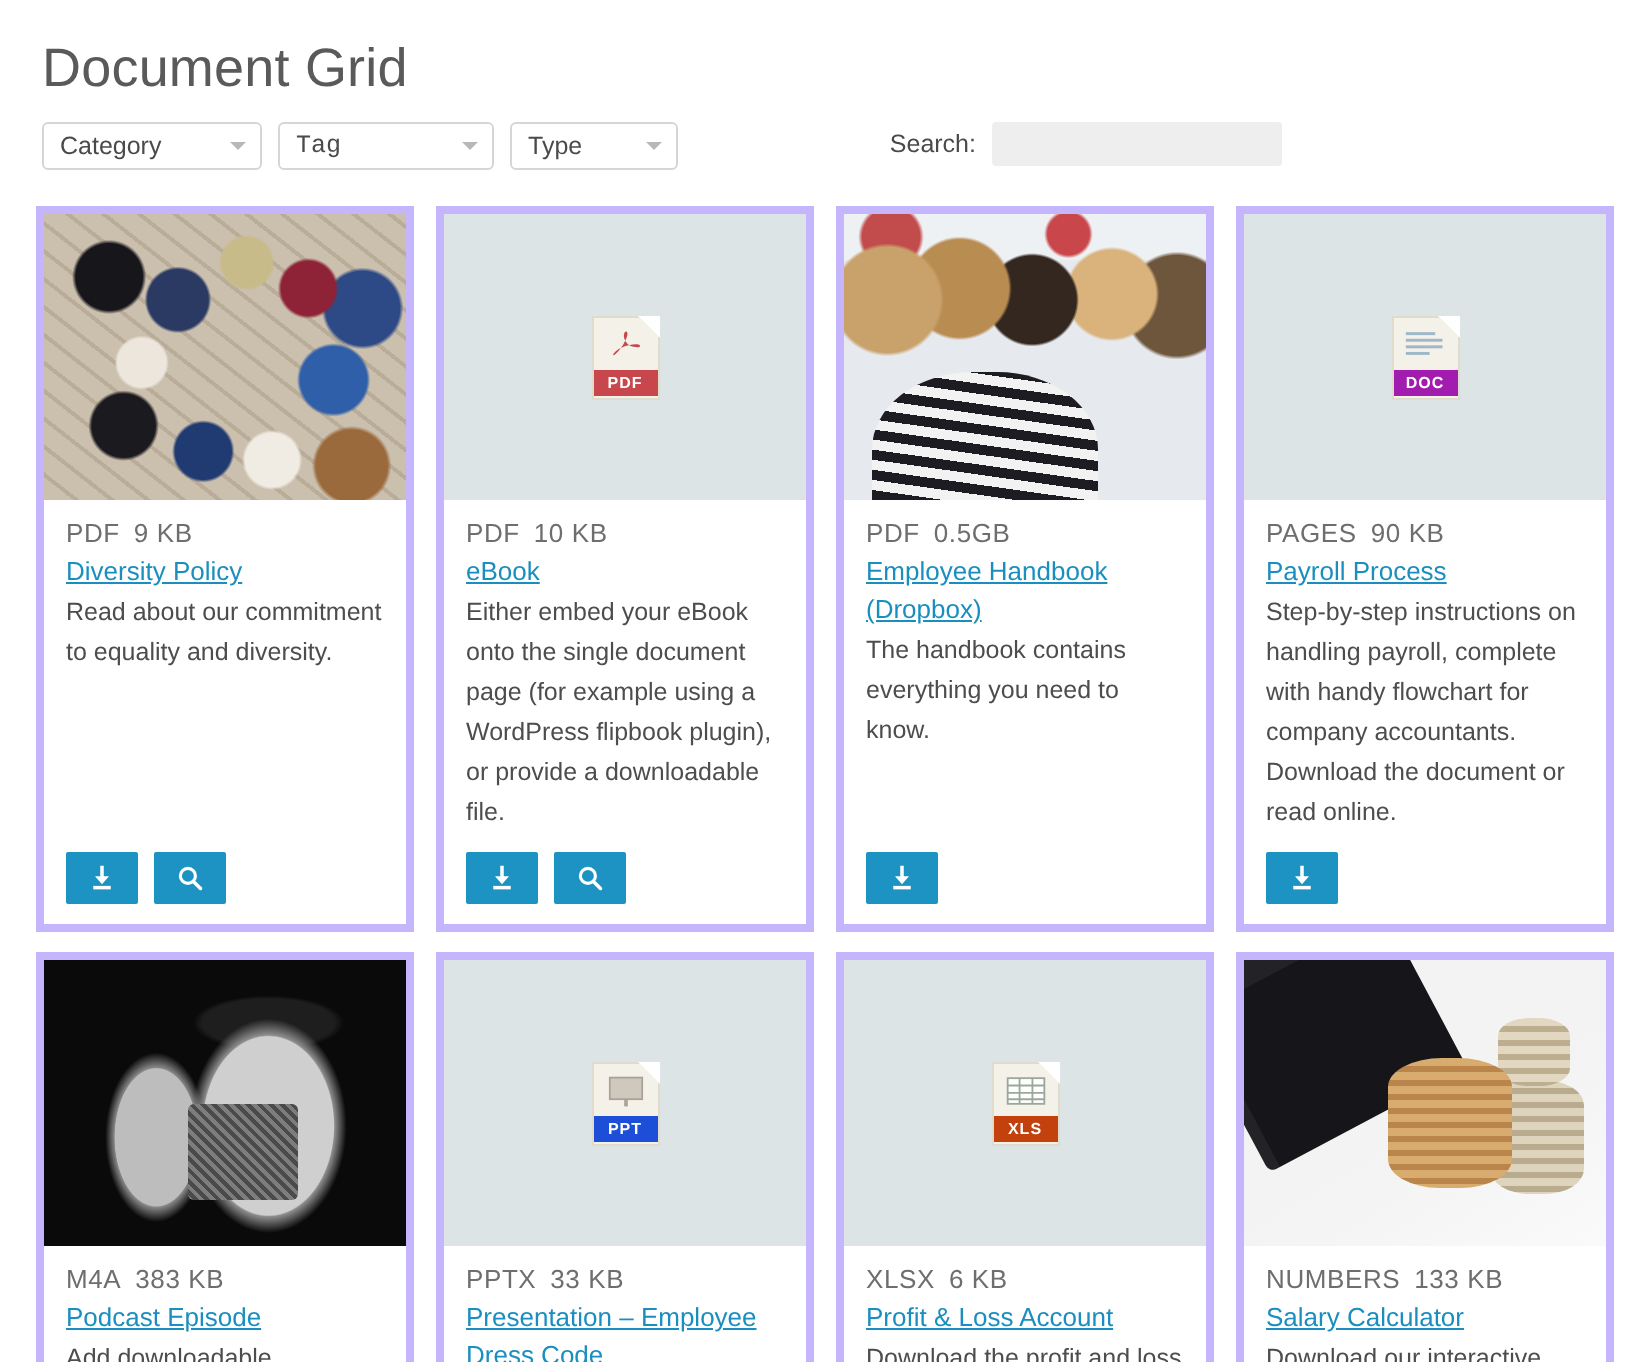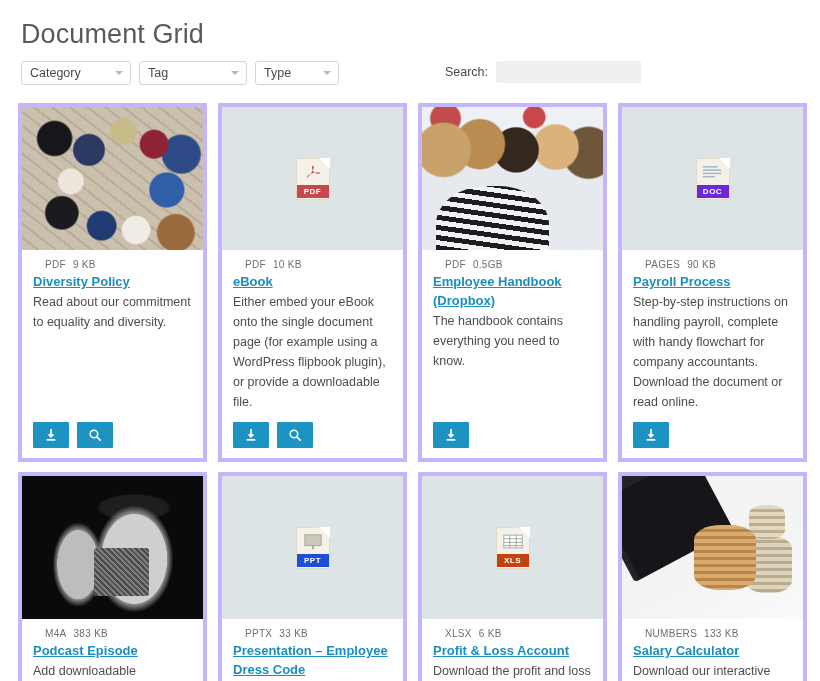--- a/index.html
+++ b/index.html
@@ -53,21 +53,21 @@
     background: #ffffff;
     display: flex;
     align-items: center;
     box-sizing: border-box;
     padding: 0 22px 0 8px;
     font-size: 12.5px;
     color: #4a4a4a;
     white-space: nowrap;
   }
   .select-box.w-cat { width: 110px; }
-  .select-box.w-tag { width: 108px; }
+  .select-box.w-tag { width: 108px; font-family: Liberation Mono, monospace; }
   .select-box.w-type { width: 84px; }
   .select-arrow {
     position: absolute;
     right: 7px;
     top: 50%;
     margin-top: -2px;
     width: 0;
     height: 0;
     border-left: 4px solid transparent;
     border-right: 4px solid transparent;
@@ -128,32 +128,31 @@
     justify-content: center;
   }
   .card-body {
     padding: 9px 11px 10px 11px;
     display: flex;
     flex-direction: column;
     flex: 1 1 auto;
     min-height: 0;
   }
   .meta {
-    font-size: 10px;
+    font-size: 13px;
     letter-spacing: 0.3px;
     color: #6e6e6e;
     text-transform: uppercase;
     margin-bottom: 2px;
     white-space: nowrap;
-    margin-left: 12px;
   }
   .meta .size { margin-left: 7px; }
   .doc-title {
     font-size: 13px;
-    font-weight: bold;
+    font-weight: normal;
     color: #1a8fbf;
     text-decoration: underline;
     line-height: 19px;
     margin: 0 0 1px 0;
     cursor: pointer;
   }
   .excerpt {
     font-size: 12.5px;
     line-height: 20px;
     color: #4d4d4d;
@@ -422,21 +421,21 @@
             <div class="fold2"></div>
             <div class="fold"></div>
             <div class="glyph">
               <svg width="22" height="17" viewBox="0 0 24 18">
                 <rect x="1" y="2" width="16" height="1.6" fill="#9fb7c9"></rect>
                 <rect x="1" y="5.6" width="20" height="1.6" fill="#9fb7c9"></rect>
                 <rect x="1" y="9.2" width="20" height="1.6" fill="#9fb7c9"></rect>
                 <rect x="1" y="12.8" width="13" height="1.6" fill="#9fb7c9"></rect>
               </svg>
             </div>
-            <div class="tag" style="background:#6d28d9">DOC</div>
+            <div class="tag" style="background:#a21caf">DOC</div>
           </div>
         </div>
         <div class="card-body">
           <div class="meta"><span>PAGES</span><span class="size">90 KB</span></div>
           <a class="doc-title">Payroll Process</a>
           <p class="excerpt">Step-by-step instructions on handling payroll, complete with handy flowchart for company accountants. Download the document or read online.</p>
           <div class="actions">
             <button class="btn">
               <span>
                 <svg width="14" height="14" viewBox="0 0 16 16" aria-hidden="true">

